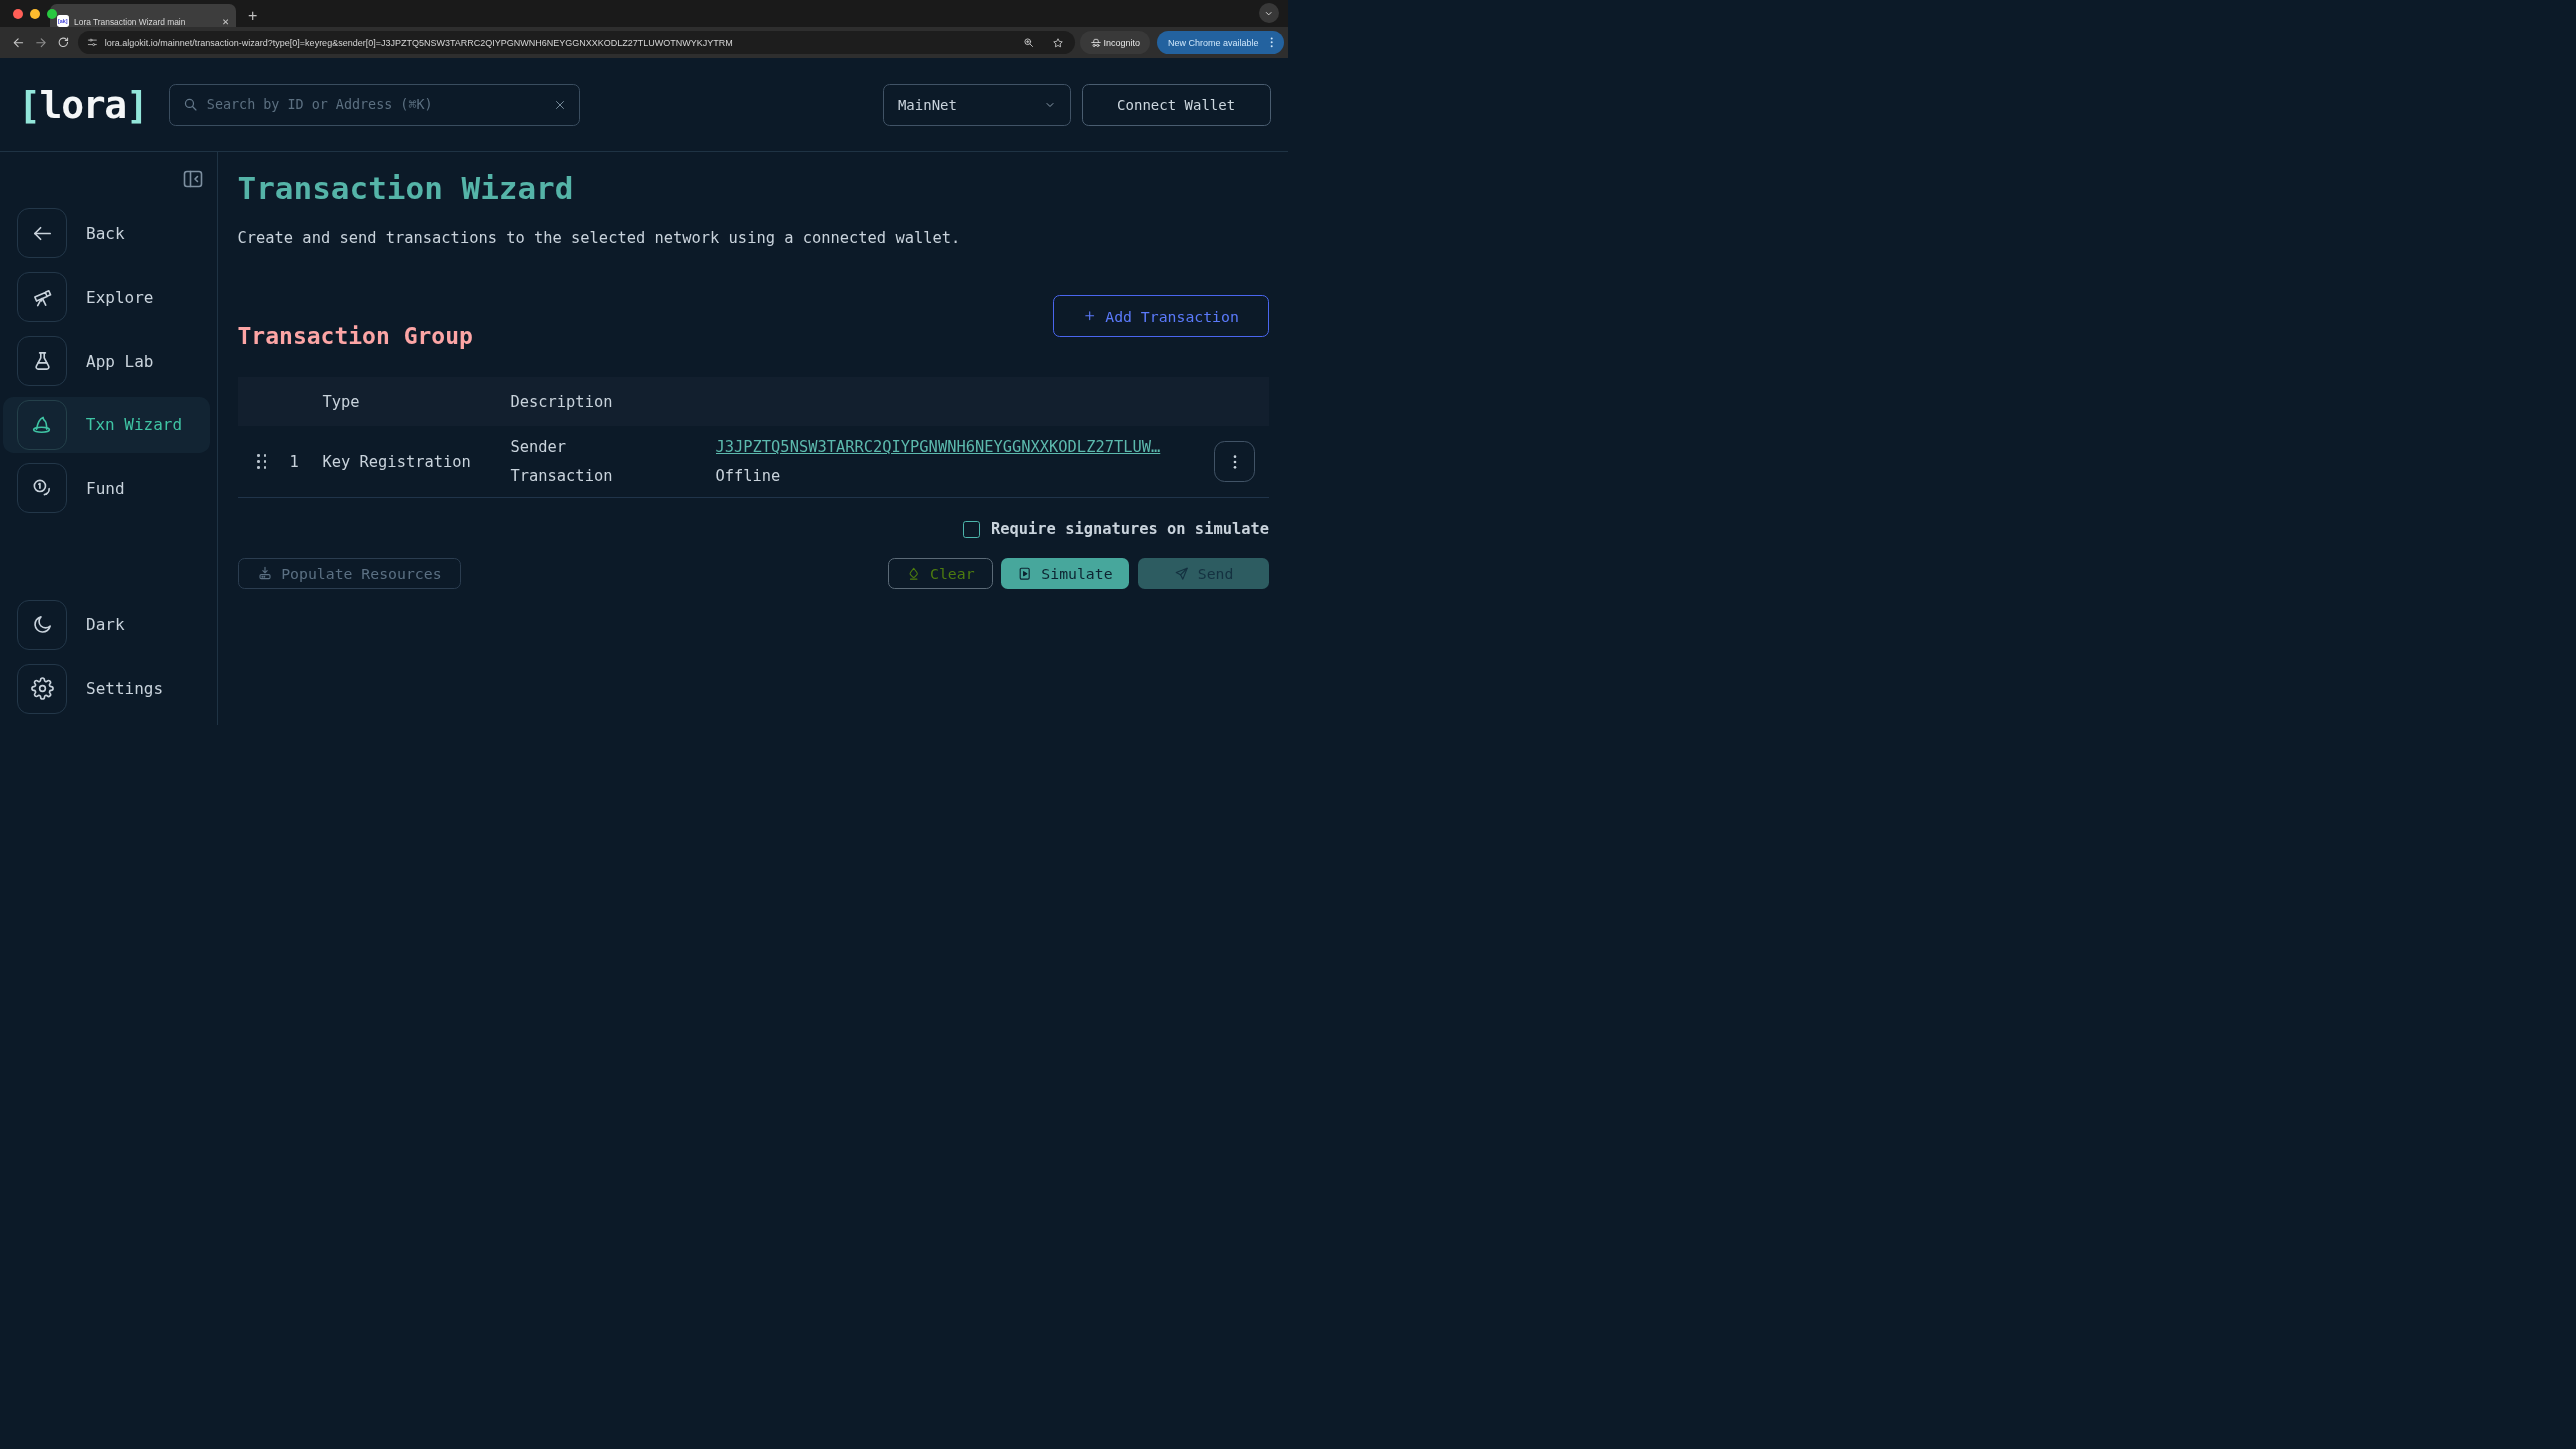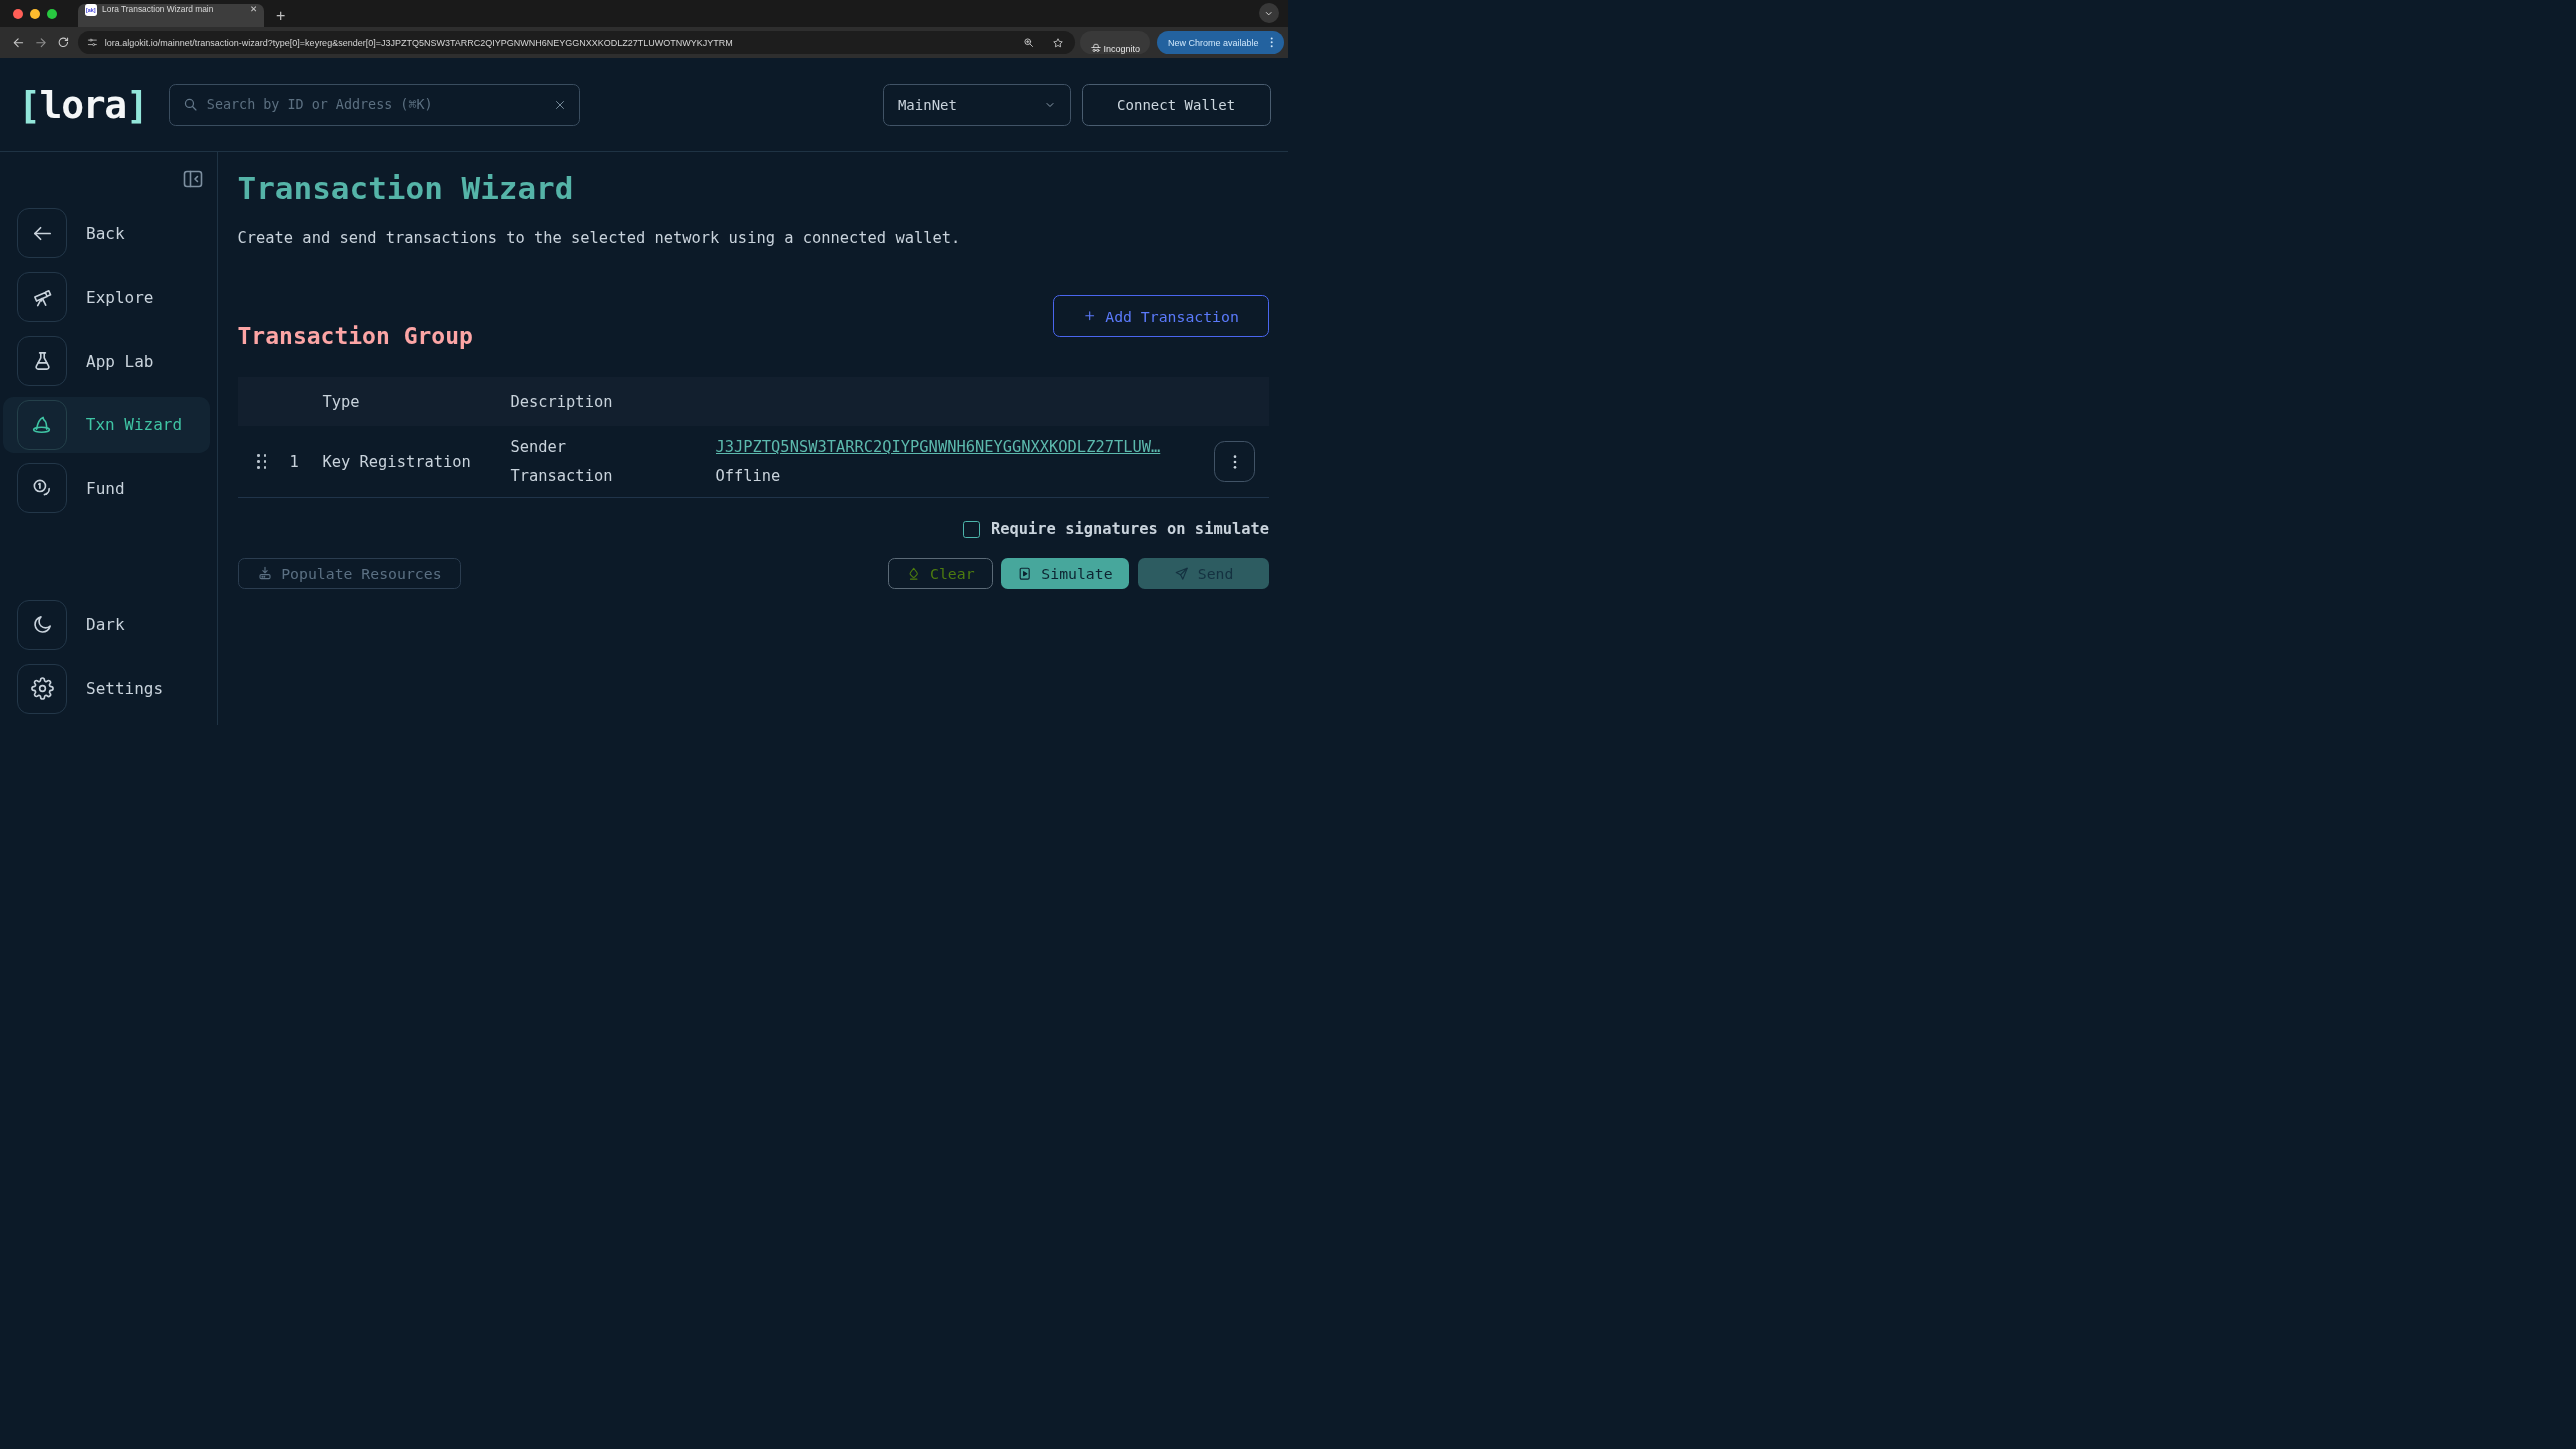--- a/index.html
+++ b/index.html
@@ -5,40 +5,40 @@
   * { margin:0; padding:0; box-sizing:border-box; }
   html,body { width:1288px; height:725px; }
   body { background:#0c1a28; font-family:"DejaVu Sans Mono", monospace; overflow:hidden; }
   .page { width:1288px; height:725px; display:flex; flex-direction:column; }
 
   
   .tabstrip { height:27px; background:#1a1a1a; position:relative; display:flex; align-items:flex-end; flex:0 0 27px; }
   .lights { position:absolute; left:12.7px; top:8.7px; display:flex; gap:7.4px; }
   .light { width:10px; height:10px; border-radius:50%; }
   .light.red{ background:#ff5f57; } .light.yellow{ background:#febc2e; } .light.green{ background:#28c840; }
-  .tab { margin-left:78px; width:186px; height:23px; background:#3d3d3d; border-radius:6.7px 6.7px 0 0;
-         display:flex; align-items:flex-start; gap:5.4px; padding:0 6.7px; }
+  .tab { margin-left:50px; width:186px; height:23px; background:#3d3d3d; border-radius:6.7px 6.7px 0 0;
+         display:flex; align-items:flex-end; gap:5.4px; padding:0 6.7px; }
   .favicon { width:12px; height:12px; background:#ffffff; border-radius:2.7px; color:#4343d9;
              font:bold 5.4px "Liberation Sans", sans-serif; display:flex; align-items:center; justify-content:center; flex:0 0 12px; }
   .tab-title { flex:1; font:8.4px "Liberation Sans", sans-serif; color:#d9d9d9; white-space:nowrap; overflow:hidden;
                -webkit-mask-image:linear-gradient(90deg,#000 82%,transparent); mask-image:linear-gradient(90deg,#000 82%,transparent); }
   .tab-close { color:#c6c6c6; font:8.7px "Liberation Sans", sans-serif; }
   .newtab-btn { color:#c0c0c0; font:300 16px "Liberation Sans", sans-serif; margin:0 0 3.4px 12px; line-height:1; }
   .strip-chevron { position:absolute; right:9.4px; top:3.4px; width:20px; height:20px; border-radius:50%;
                    background:#383838; color:#dddddd; display:flex; align-items:center; justify-content:center; }
 
   .toolbar { height:31px; background:#2e2e2e; display:flex; align-items:center; padding:0 8px; flex:0 0 31px; }
   .nav-btn { width:22px; height:22px; display:flex; align-items:center; justify-content:center; color:#c9c9c9; }
   .nav-btn.fwd { color:#8f8f8f; }
   .url-pill { flex:1; height:23px; background:#1d1d1d; border-radius:11.4px; display:flex; align-items:center;
               padding:0 5.4px 0 9.4px; gap:6.7px; margin:0 5.4px 0 4px; }
   .site-info { color:#b5b5b5; display:flex; }
   .url-text { flex:1; font:9px "Liberation Sans", sans-serif; color:#d6d6d6; white-space:nowrap; overflow:hidden; }
   .pill-icon { color:#c3c3c3; display:flex; justify-content:center; padding:0 5.4px; }
-  .incognito-chip { height:23px; border-radius:11.4px; background:#393939; display:flex; align-items:flex-end; gap:1px;
+  .incognito-chip { height:23px; border-radius:11.4px; background:#393939; display:flex; align-items:center; gap:1px;
                     padding:0 10px; color:#e9e9e9; font:9px "Liberation Sans", sans-serif; }
   .update-pill { height:23px; border-radius:11.4px; background:#23629f; display:flex; align-items:center; gap:8px;
                  padding:0 8px 0 11.4px; color:#cfe7fb; font:9px "Liberation Sans", sans-serif; margin:0 -4px 0 6.7px; }
 
   
   .app { flex:1; display:flex; flex-direction:column; min-height:0; }
   .app-header { flex:0 0 93px; display:flex; align-items:center; }
   .logo { margin-left:18px; font-size:38px; font-weight:bold; letter-spacing:-1.3px;text-align:right; }
   .logo .bracket { color:#93e6da; } .logo .word { color:#f4f6f7; }
   .search-box { margin-left:21.5px; width:411px; height:42px; border:1.3px solid #3a4d5f; border-radius:6.7px;

